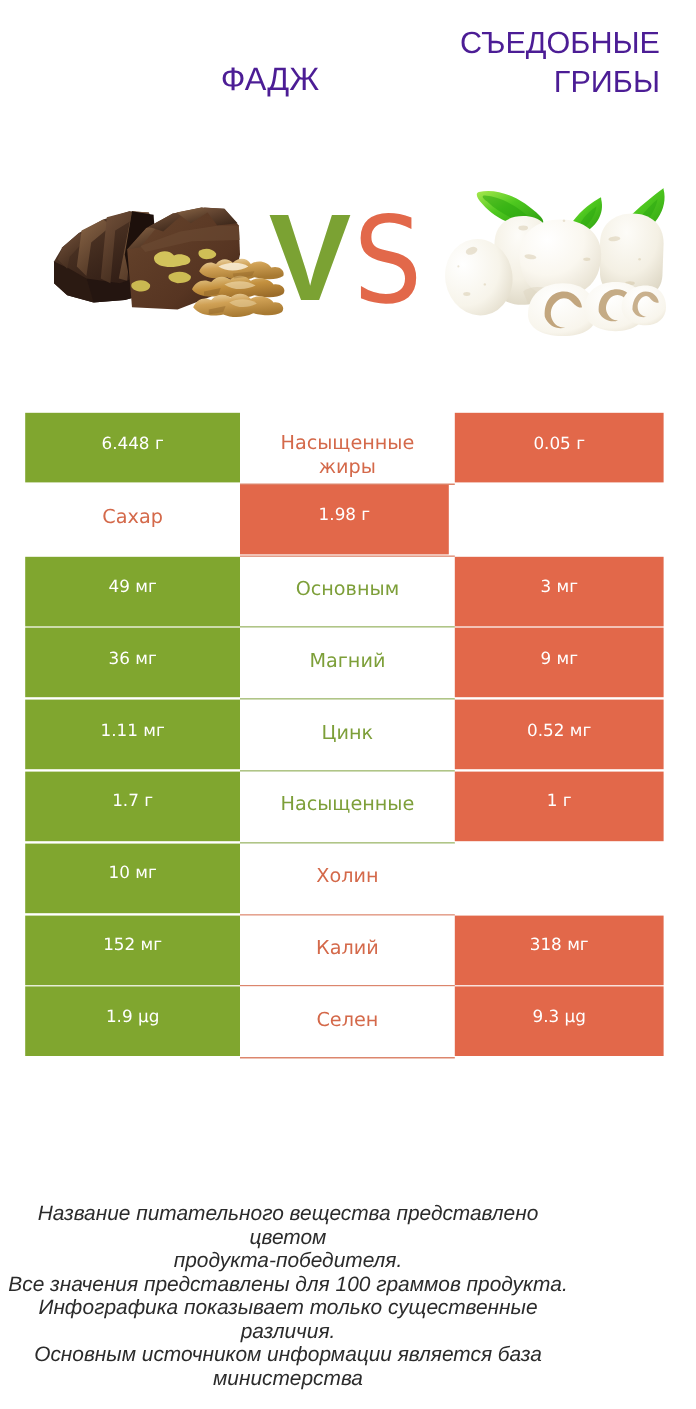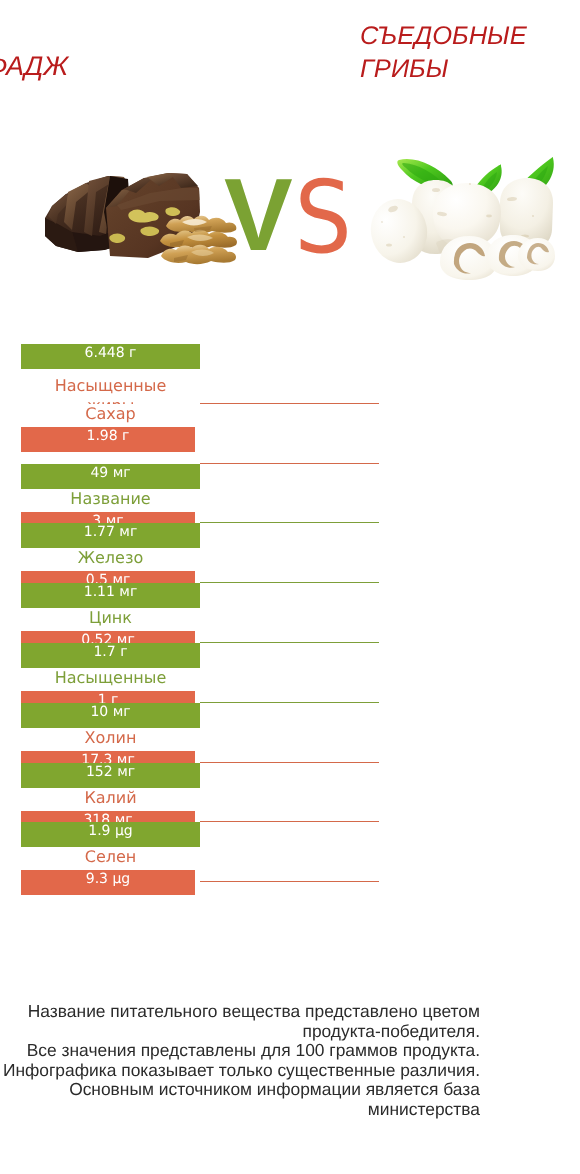--- a/index.html
+++ b/index.html
@@ -3,47 +3,47 @@
 <meta charset="utf-8">
 <style>
   html,body{margin:0;padding:0;}
   body{width:580px;height:1174px;background:#ffffff;
        font-family:"Liberation Sans",sans-serif;overflow:hidden;
        -webkit-font-smoothing:antialiased;
        text-rendering:geometricPrecision;}
   .page{position:relative;width:580px;height:1174px;background:#fff;}
 
   
-  .title{position:absolute;color:#b91c1c;line-height:28px;text-align:left;
-         font-weight:400;font-size:25.5px;font-style:italic;}
+  .title{position:absolute;color:#4c1d95;line-height:28px;text-align:right;
+         font-weight:400;font-size:25.5px;}
   .title-left{left:-14px;top:52px;width:280px;font-size:27px;}
   .title-right{left:360px;top:20px;width:190px;font-size:25.5px;line-height:33px;}
 
   
   .hero{position:absolute;left:0;top:0;width:580px;height:330px;}
 
   
   .table{position:absolute;left:21px;top:344px;width:537px;}
-  .row{display:flex;height:58px;margin-bottom:1.8px;position:relative;flex-direction:column;}
+  .row{display:flex;height:58px;margin-bottom:1.8px;position:relative;}
   .divider{position:absolute;left:179px;width:179px;height:1px;bottom:-1.8px;}
   .cell{display:flex;align-items:center;justify-content:center;text-align:center;
         font-family:"DejaVu Sans",sans-serif;font-size:14px;line-height:19px;
         padding-bottom:6px;box-sizing:border-box;}
   .cell-left{width:179px;background:#80A62F;color:#ffffff;}
   .cell-mid{width:179px;background:#ffffff;font-size:16px;padding-bottom:3px;}
   .cell-right{width:174px;background:#E2684A;color:#ffffff;}
   .cell-mid span{display:block;max-width:125px;line-height:20px;}
   .cell-mid.two-line span{position:relative;top:7px;}
   .win-green{color:#7D9F39;}
   .win-orange{color:#D4694A;}
 
   
-  .footer{position:absolute;left:0;top:1002px;width:480px;text-align:right;
+  .footer{position:absolute;left:0;top:1002px;width:480px;text-align:center;
           font-family:"Liberation Sans",sans-serif;
-          font-size:17.4px;color:#2b2b2b;line-height:19.5px;}
+          font-size:17.4px;color:#2b2b2b;line-height:19.5px;font-style:italic;}
 </style>
 </head>
 <body>
 
 <div class="page">
 
   <div class="title title-left">ФАДЖ</div>
   <div class="title title-right">СЪЕДОБНЫЕ ГРИБЫ</div>
 
   <svg class="hero" viewBox="0 0 580 330" xmlns="http://www.w3.org/2000/svg">
@@ -248,31 +248,31 @@
       <div class="row">
         <div class="cell cell-mid win-orange">
           <span>Сахар</span>
         </div>
         <div class="cell cell-right">1.98 г</div>
         <div class="divider" style="background: rgb(212, 105, 74);"></div>
       </div>
       <div class="row">
         <div class="cell cell-left">49 мг</div>
         <div class="cell cell-mid win-green">
-          <span>Название</span>
+          <span>Основным</span>
         </div>
         <div class="cell cell-right">3 мг</div>
         <div class="divider" style="background: rgb(125, 159, 57);"></div>
       </div>
       <div class="row">
-        <div class="cell cell-left">1.77 мг</div>
+        <div class="cell cell-left">36 мг</div>
         <div class="cell cell-mid win-green">
-          <span>Железо</span>
-        </div>
-        <div class="cell cell-right">0.5 мг</div>
+          <span>Магний</span>
+        </div>
+        <div class="cell cell-right">9 мг</div>
         <div class="divider" style="background: rgb(125, 159, 57);"></div>
       </div>
       <div class="row">
         <div class="cell cell-left">1.11 мг</div>
         <div class="cell cell-mid win-green">
           <span>Цинк</span>
         </div>
         <div class="cell cell-right">0.52 мг</div>
         <div class="divider" style="background: rgb(125, 159, 57);"></div>
       </div>
@@ -282,21 +282,20 @@
           <span>Насыщенные</span>
         </div>
         <div class="cell cell-right">1 г</div>
         <div class="divider" style="background: rgb(125, 159, 57);"></div>
       </div>
       <div class="row">
         <div class="cell cell-left">10 мг</div>
         <div class="cell cell-mid win-orange">
           <span>Холин</span>
         </div>
-        <div class="cell cell-right">17.3 мг</div>
         <div class="divider" style="background: rgb(212, 105, 74);"></div>
       </div>
       <div class="row">
         <div class="cell cell-left">152 мг</div>
         <div class="cell cell-mid win-orange">
           <span>Калий</span>
         </div>
         <div class="cell cell-right">318 мг</div>
         <div class="divider" style="background: rgb(212, 105, 74);"></div>
       </div>

